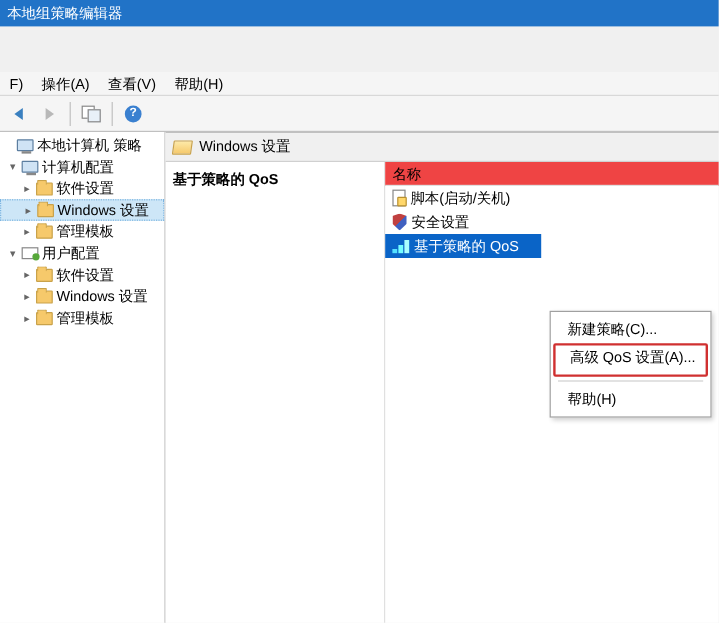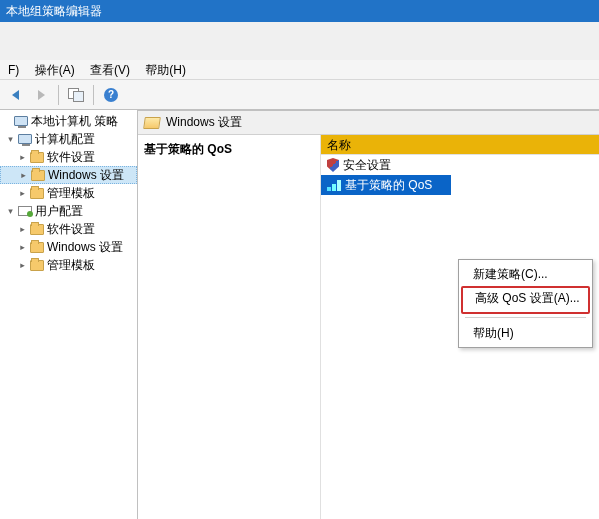--- a/index.html
+++ b/index.html
@@ -20,21 +20,21 @@
 .tree-node.lvl1 { padding-left: 6px; }
 .tree-node.lvl2 { padding-left: 18px; }
 .tree-node.sel { background: #cde6f7; border: 1px dotted #7ab3e0; height: 18px; }
 
 .content-pane { flex: 1; display: flex; flex-direction: column; background: #fff; position: relative; border-top:1px solid #c0c0c0;}
 .content-header { background: #f0f0f0; height: 24px; display: flex; align-items: center; padding-left: 6px; gap: 6px; border-bottom: 1px solid #d0d0d0; }
 .content-body { flex: 1; display: flex; }
 .left-col { width: 182px; padding: 6px; }
 .left-col .heading { font-weight: bold; margin-bottom: 8px; }
 .right-col { flex: 1; border-left: 1px solid #e0e0e0; position: relative; }
-.col-header { height: 20px; line-height: 20px; padding-left: 6px; border-bottom: 1px solid #e0e0e0; background: #eab308; }
+.col-header { height: 20px; line-height: 20px; padding-left: 6px; border-bottom: 1px solid #e0e0e0; background: #ef4444; }
 .list-item { display: flex; align-items: center; height: 20px; gap: 4px; padding-left: 6px; white-space: nowrap; }
 .list-item.sel { background: #0a64c7; color: #fff; width: 130px; }
 
 .tabs-row { height: 24px; border-top: 1px solid #c0c0c0; background: #f5f5f5; display: flex; align-items: flex-end; padding-left: 120px; }
 .tab { border: 1px solid #c0c0c0; border-bottom: none; padding: 2px 10px; background: #fff; margin-right: 2px; font-size: 12px; cursor: default; font-style: italic; }
 .tab.inactive { background: #f0f0f0; }
 
 .status-bar { height: 28px; border-top: 1px solid #c0c0c0; background: #fefefe; padding: 4px 6px; line-height: 20px; }
 
 .ctx-menu { position: absolute; top: 100px; left: 320px; width: 135px; background: #fff; border: 1px solid #a0a0a0; box-shadow: 2px 2px 4px rgba(0,0,0,0.2); z-index: 10; padding: 2px; margin-top: 48px; }
@@ -156,20 +156,24 @@
       <span>Windows 设置</span>
     </div>
     <div class="content-body">
       <div class="left-col">
         <div class="heading">基于策略的 QoS</div>
       </div>
       <div class="right-col">
         <div class="col-header">名称</div>
 
         <div class="list-item">
+          <span class="ico ico-script"></span>
+          <span>脚本(启动/关机)</span>
+        </div>
+        <div class="list-item">
           <span class="ico ico-shield"></span>
           <span>安全设置</span>
         </div>
         <div class="list-item sel">
           <span class="ico ico-qos white"></span>
           <span>基于策略的 QoS</span>
         </div>
       </div>
     </div>
 

